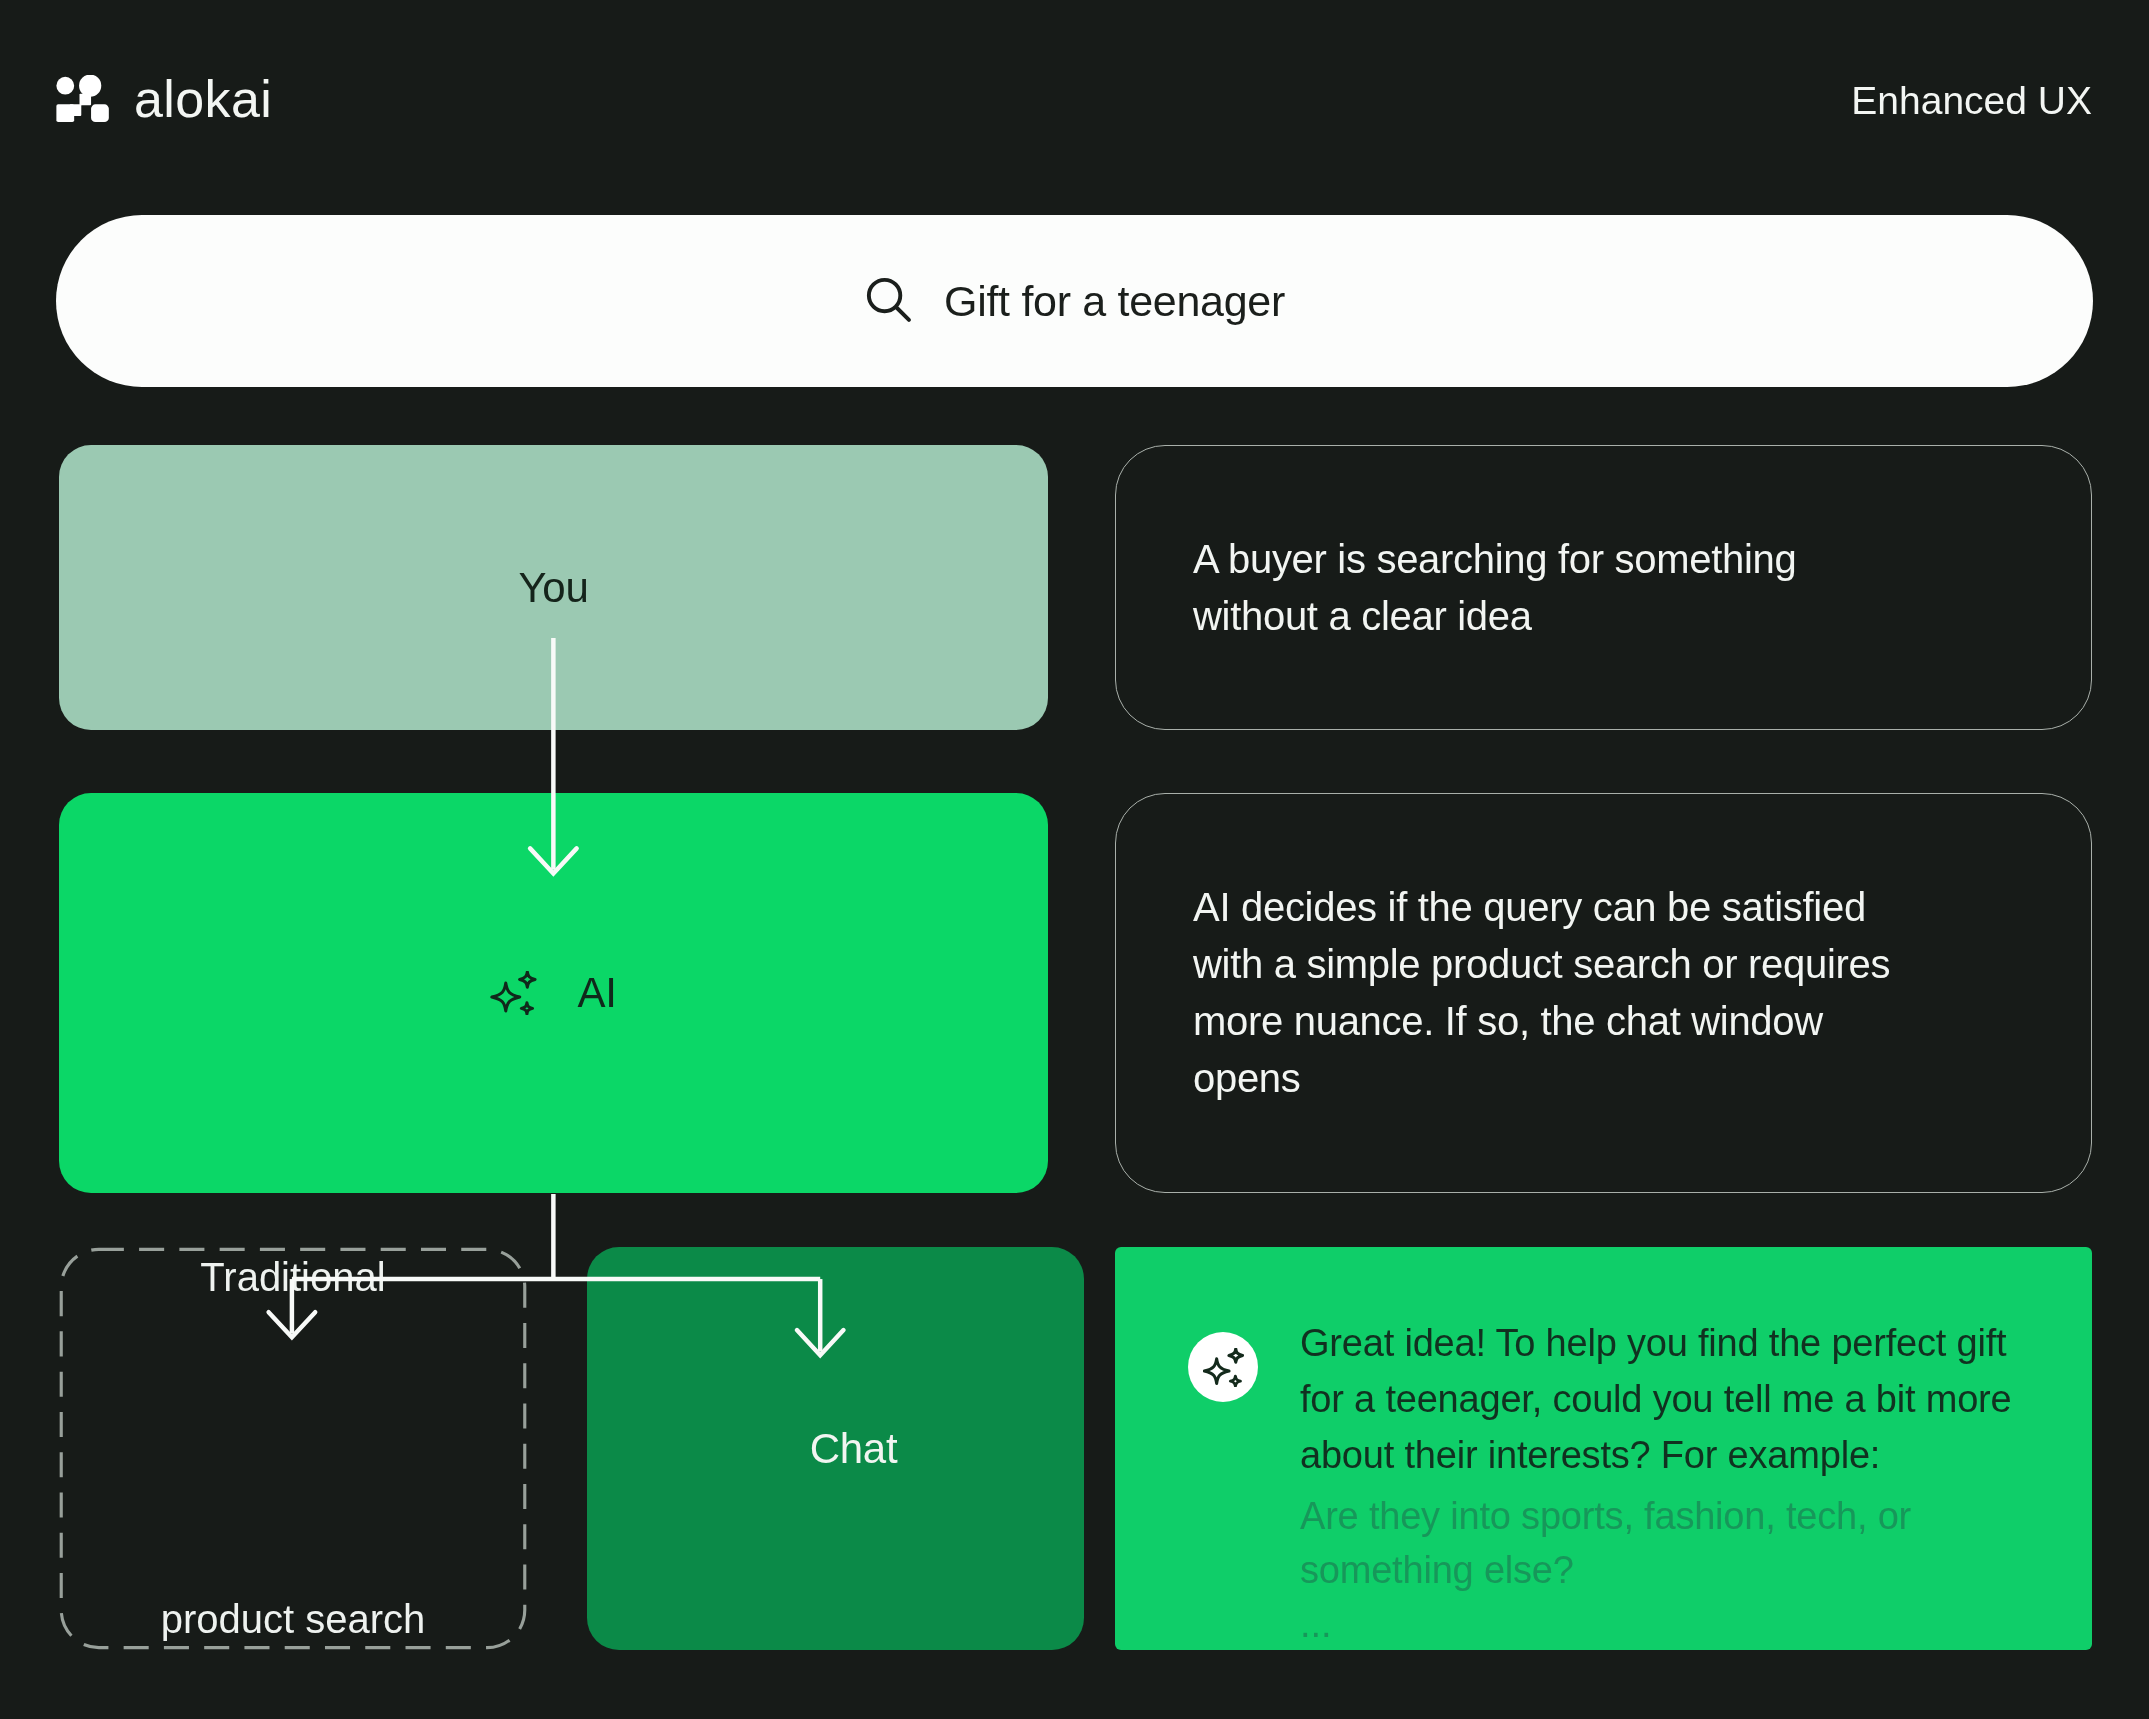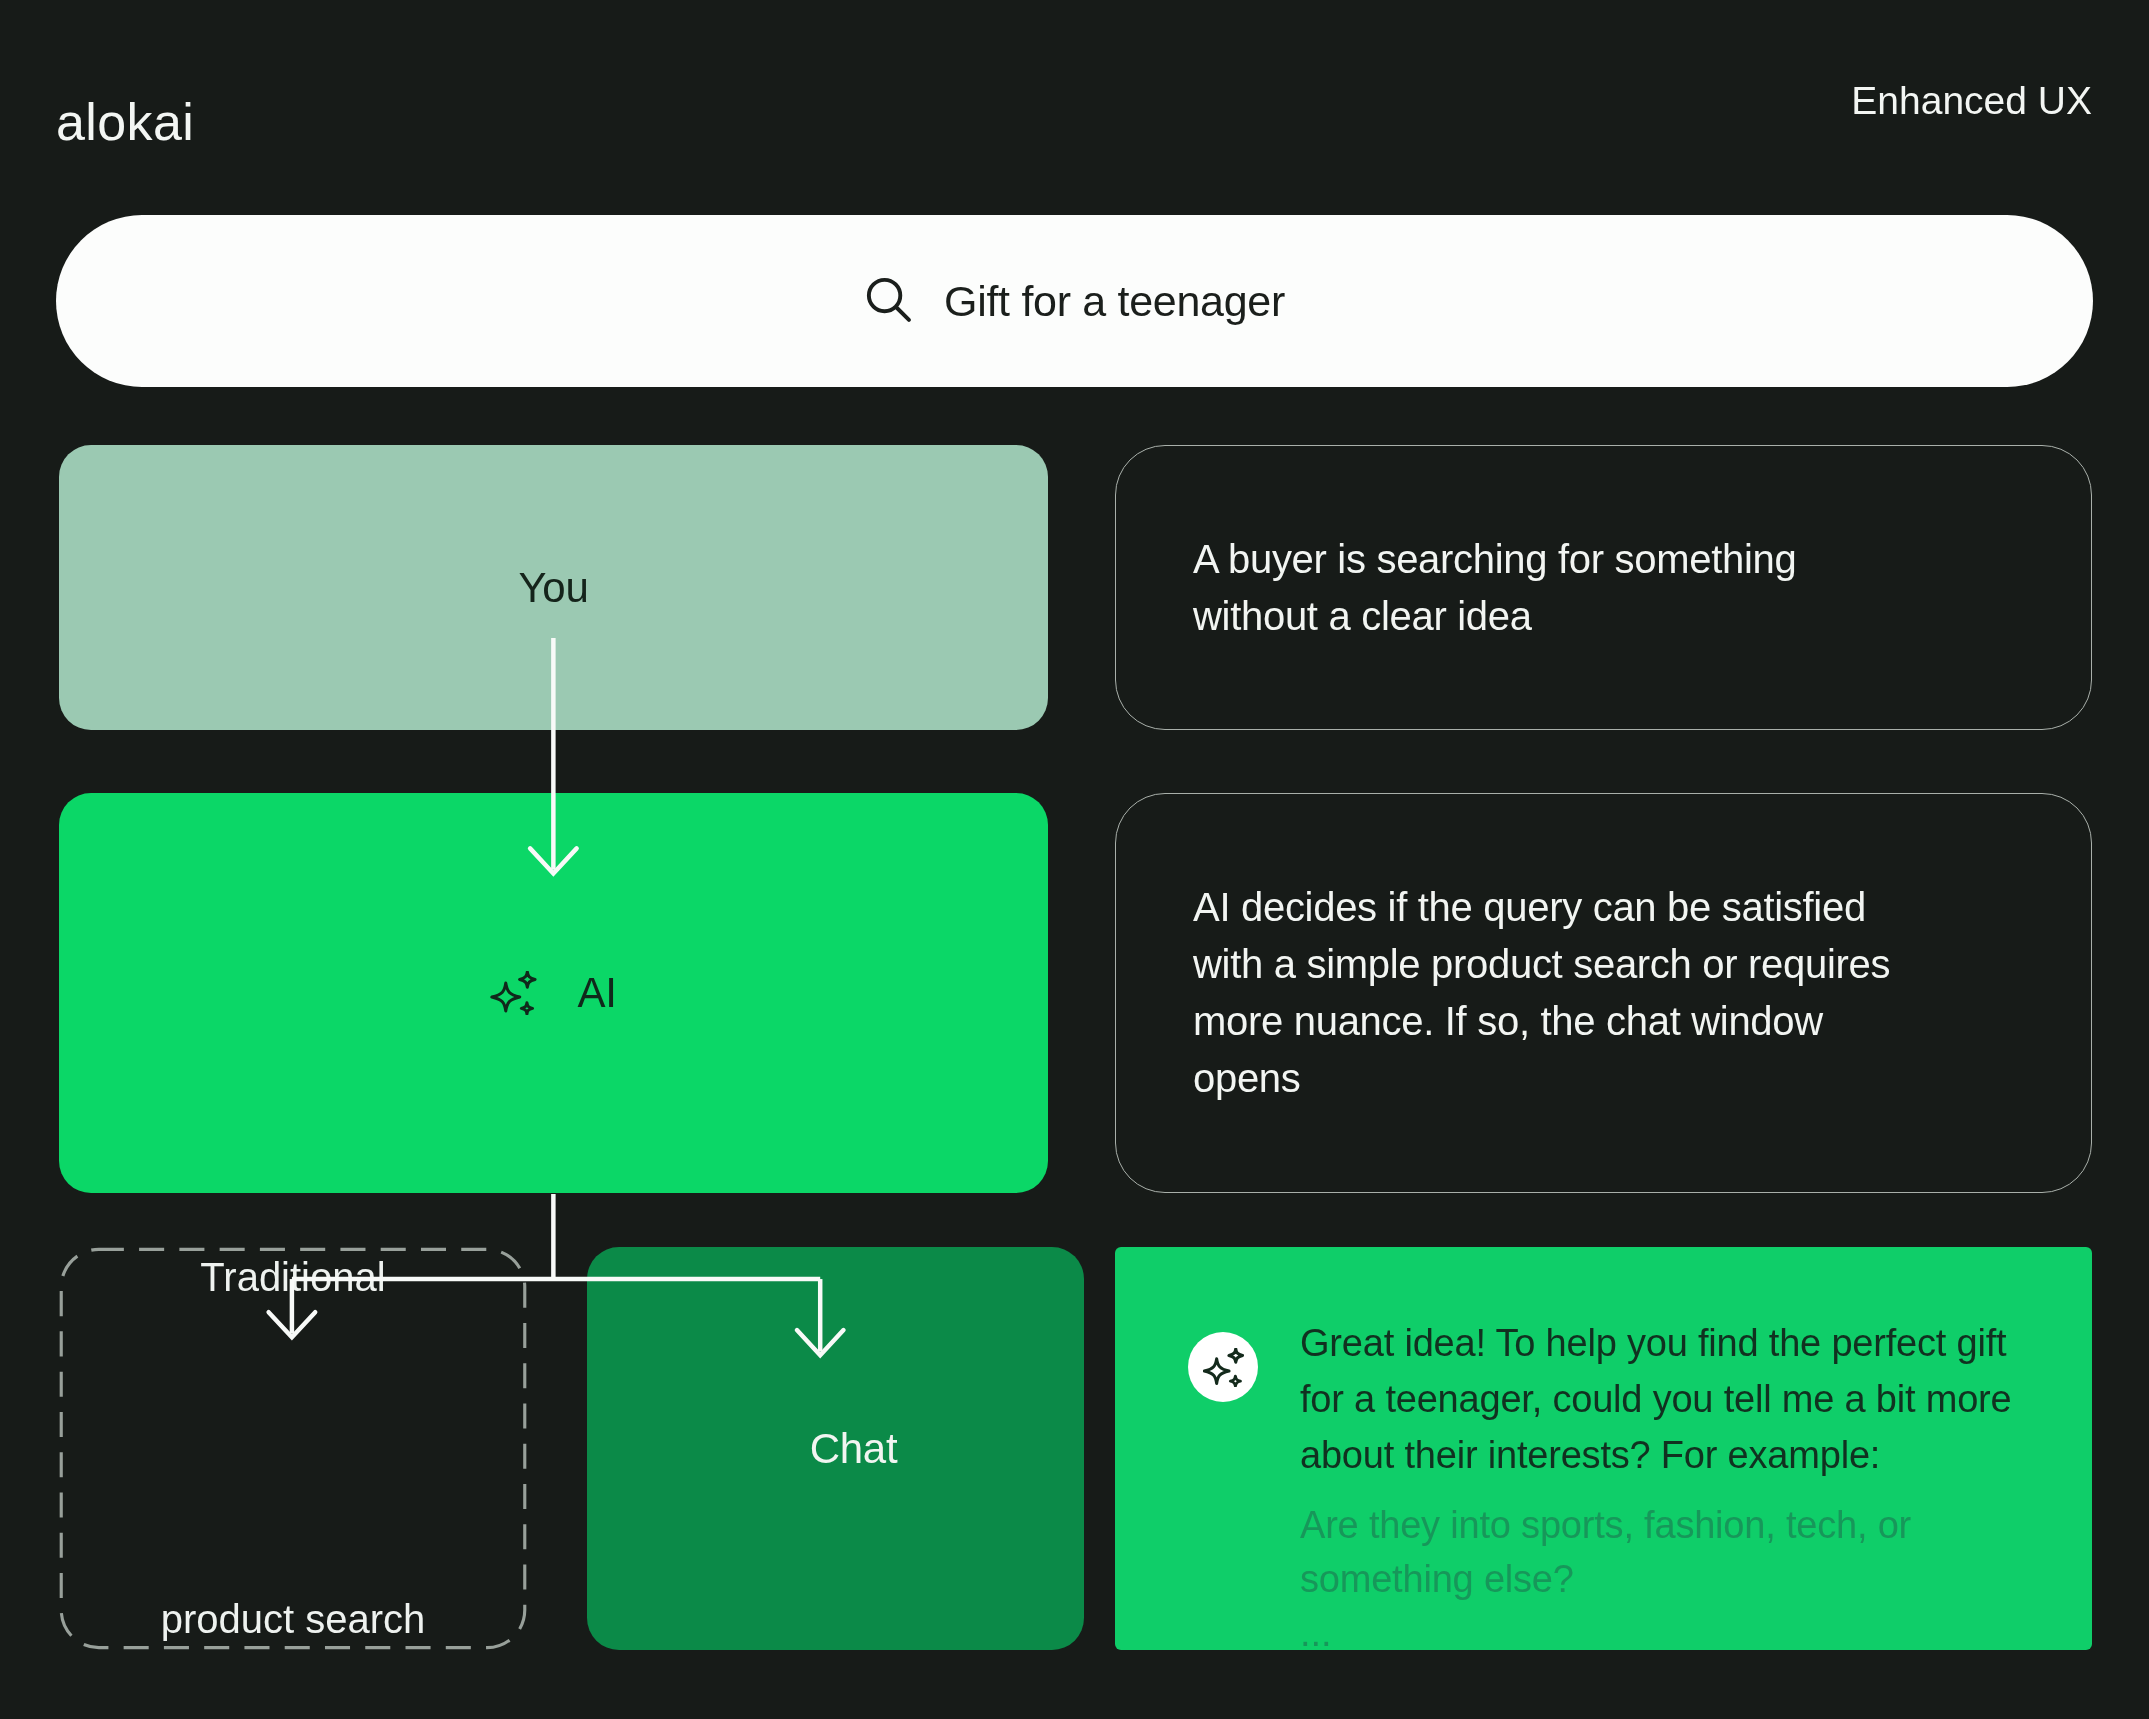--- a/index.html
+++ b/index.html
@@ -3,21 +3,21 @@
 <meta charset="utf-8">
 <style>
   html,body{margin:0;padding:0;background:#171B18;}
   .canvas{
     position:relative;width:2149px;height:1720px;background:#171B18;
     font-family:"Liberation Sans","DejaVu Sans",sans-serif;overflow:hidden;
   }
   .abs{position:absolute;}
 
   
-  .brand{left:56px;top:73px;display:flex;align-items:center;gap:23px;height:52px;flex-direction:column;}
+  .brand{left:56px;top:73px;display:flex;align-items:center;gap:23px;height:52px;}
   .brand-icon{width:55px;height:48px;display:block;}
   .brand-name{color:#F3F6F3;font-size:52px;letter-spacing:0.4px;line-height:52px;}
   .tagline{right:57px;top:79px;font-size:39px;color:#F3F6F3;line-height:43px;}
 
   
   .searchbar{
     left:56px;top:215px;width:2037px;height:172px;background:#FCFDFC;
     border-radius:86px;display:flex;align-items:center;justify-content:center;gap:28px;
   }
   .search-glyph{width:52px;height:52px;display:block;color:#1B1F1C;}
@@ -41,21 +41,21 @@
   .note-2{left:1115px;top:793px;width:977px;height:400px;}
   .nowrap{white-space:nowrap;}
 
   
   .message{left:1115px;top:1247px;width:977px;height:403px;background:#0FCE69;border-radius:6px;}
   .avatar{position:absolute;left:73px;top:85px;width:70px;height:70px;background:#FFFFFF;border-radius:50%;
           display:flex;align-items:center;justify-content:center;}
   .avatar-sparkles{width:41px;height:39px;display:block;color:#142A1C;}
   .msg-body{position:absolute;left:185px;top:68px;}
   .msg-line{font-size:38px;line-height:56px;color:#113120;letter-spacing:-0.2px;white-space:nowrap;}
-  .msg-muted{margin-top:15px;}
+  .msg-muted{margin-top:6px;}
   .msg-muted .msg-line{color:#17975A;line-height:54px;}
   .msg-ellipsis{color:#17975A;font-size:38px;line-height:54px;}
 
   .arrows{position:absolute;left:0;top:0;pointer-events:none;}
 </style>
 </head>
 <body>
 
 <svg width="0" height="0" style="position:absolute" aria-hidden="true">
   <defs>

